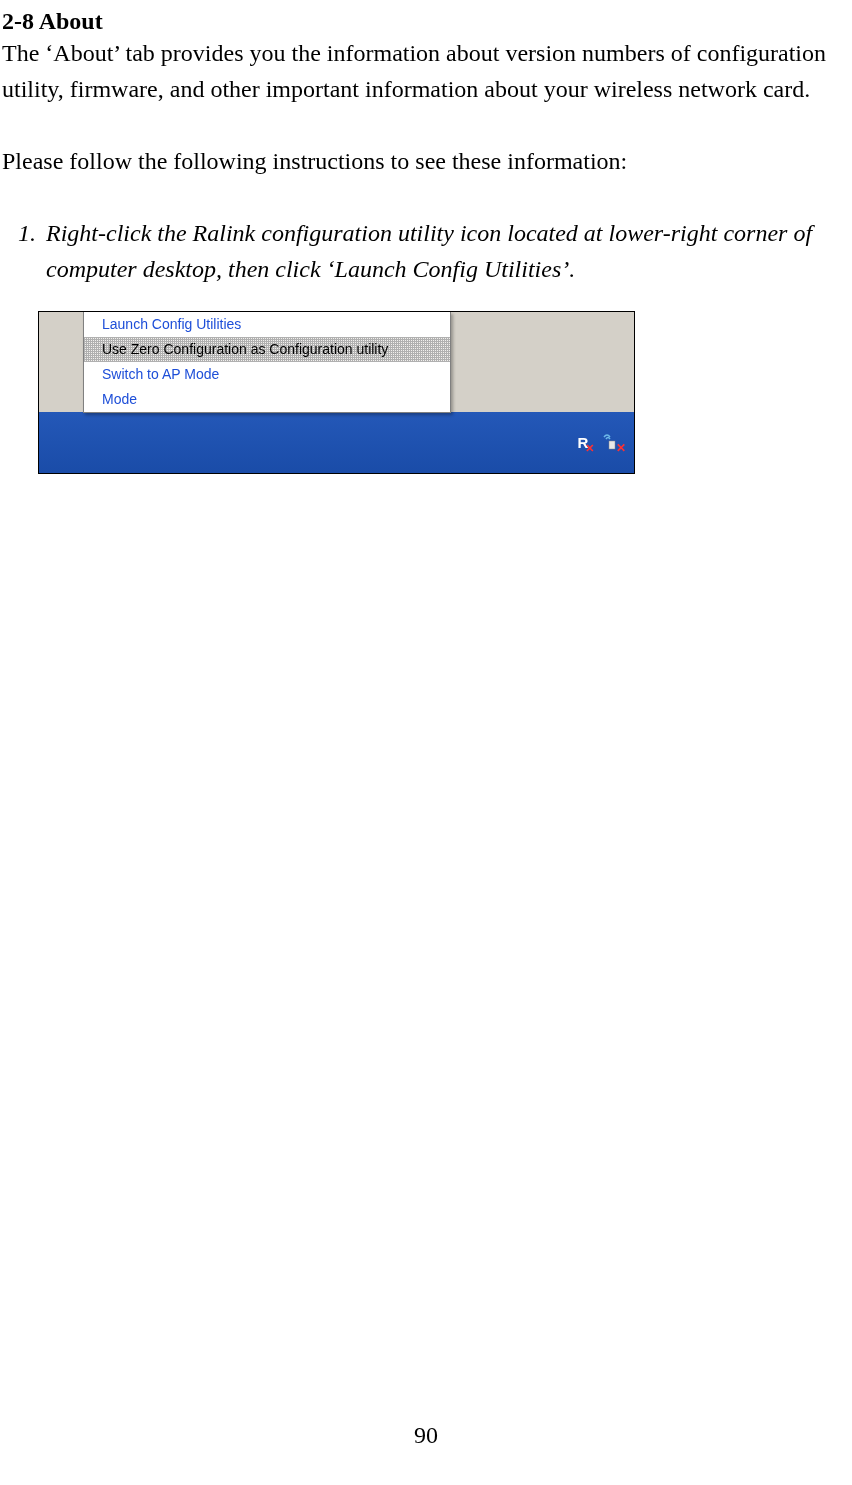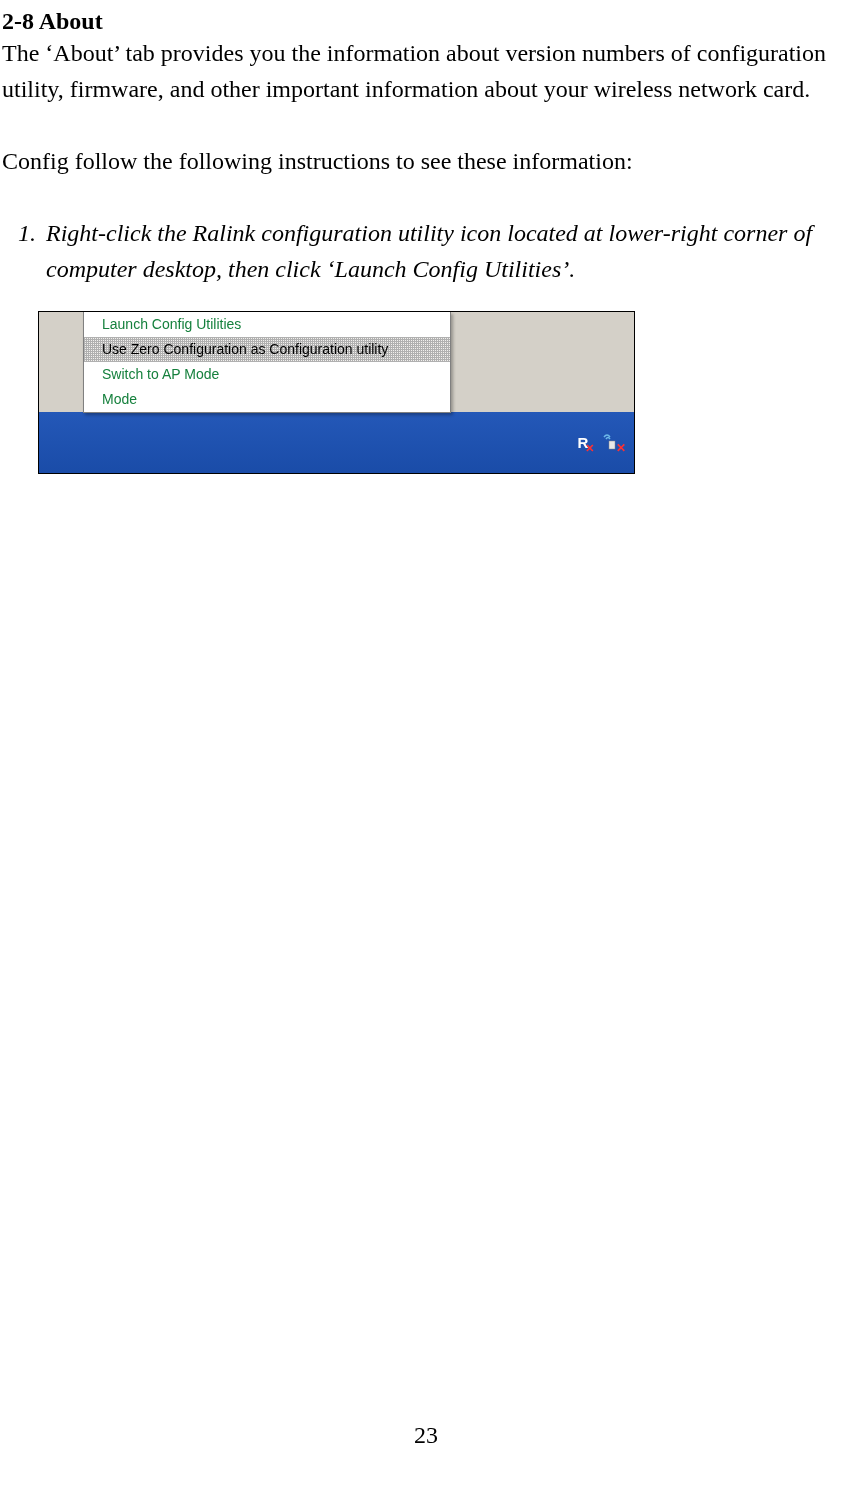--- a/index.html
+++ b/index.html
@@ -55,21 +55,21 @@
       width: 368px;
       background: #fff;
       border: 1px solid #808080;
       border-top: none;
       box-shadow: 2px 2px 3px rgba(0,0,0,0.3);
       font-family: Tahoma, Arial, sans-serif;
       font-size: 14px;
     }
     .menu-item {
       padding: 2px 8px 2px 18px;
-      color: #15803d;
+      color: #1d4ed8;
       cursor: default;
       line-height: 1.5;
     }
     .menu-item.hover {
       background: repeating-linear-gradient(
         to right,
         #b0b0b0 0px, #b0b0b0 1px, transparent 1px, transparent 2px
       ),
       repeating-linear-gradient(
         to bottom,
@@ -144,21 +144,21 @@
     }
   </style>
 </head>
 <body>
 
 <div class="content">
   <h2>2-8 About</h2>
 
   <p class="para">The ‘About’ tab provides you the information about version numbers of configuration utility, firmware, and other important information about your wireless network card.</p>
 
-  <p class="para">Config follow the following instructions to see these information:</p>
+  <p class="para">Please follow the following instructions to see these information:</p>
 
   <ol>
     <li>Right-click the Ralink configuration utility icon located at lower-right corner of computer desktop, then click ‘Launch Config Utilities’.</li>
   </ol>
 
   <div class="screenshot-container">
     <div class="context-menu">
       <div class="menu-item">Launch Config Utilities</div>
       <div class="menu-item hover">Use Zero Configuration as Configuration utility</div>
       <div class="menu-item">Switch to AP Mode</div>
@@ -174,13 +174,13 @@
           <path d="M 4 6 Q 7 2 10 6" fill="none" stroke="#6db8e8" stroke-width="1.5"></path>
           <path d="M 6 8 Q 8 5 10 8" fill="none" stroke="#6db8e8" stroke-width="1.5"></path>
         </svg>
         <span class="wifi-x">✕</span>
       </div>
     </div>
   </div>
 
 </div>
 
-<div class="page-number">23</div>
+<div class="page-number">90</div>
 
 </body></html>

